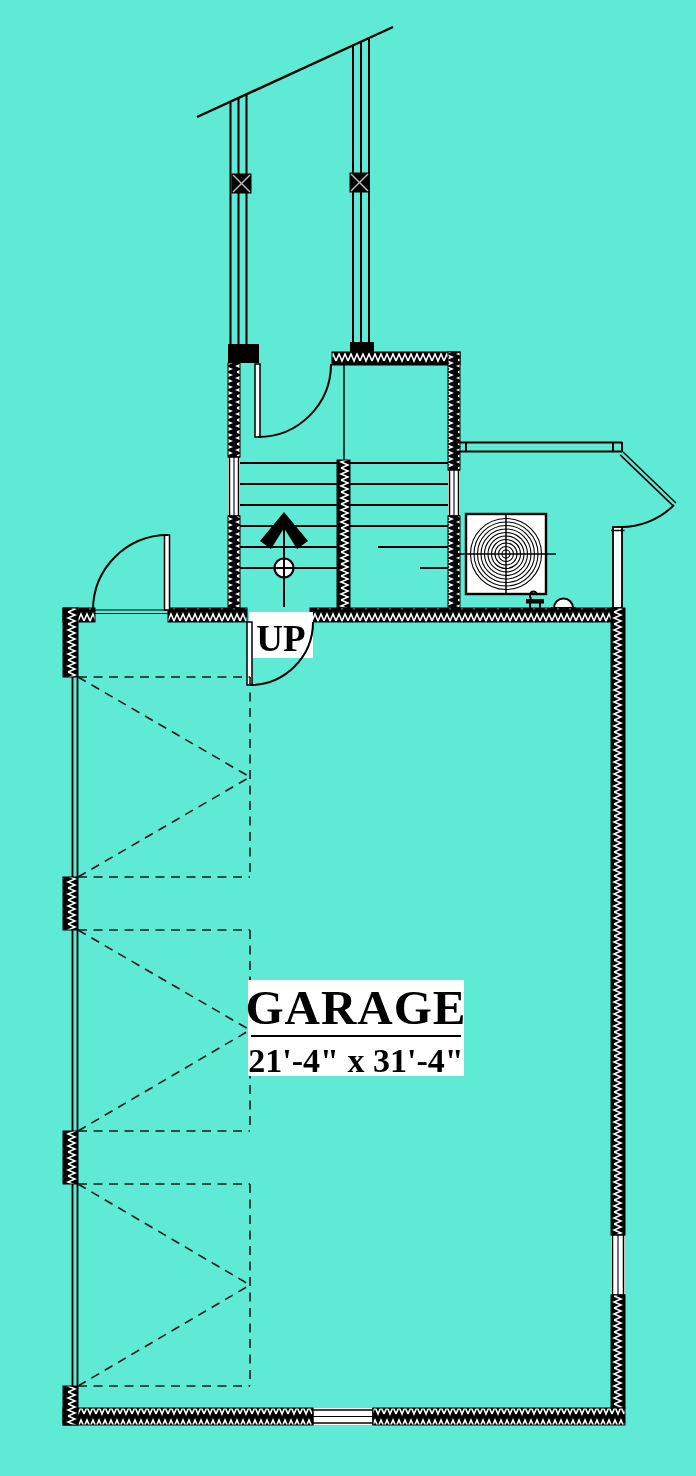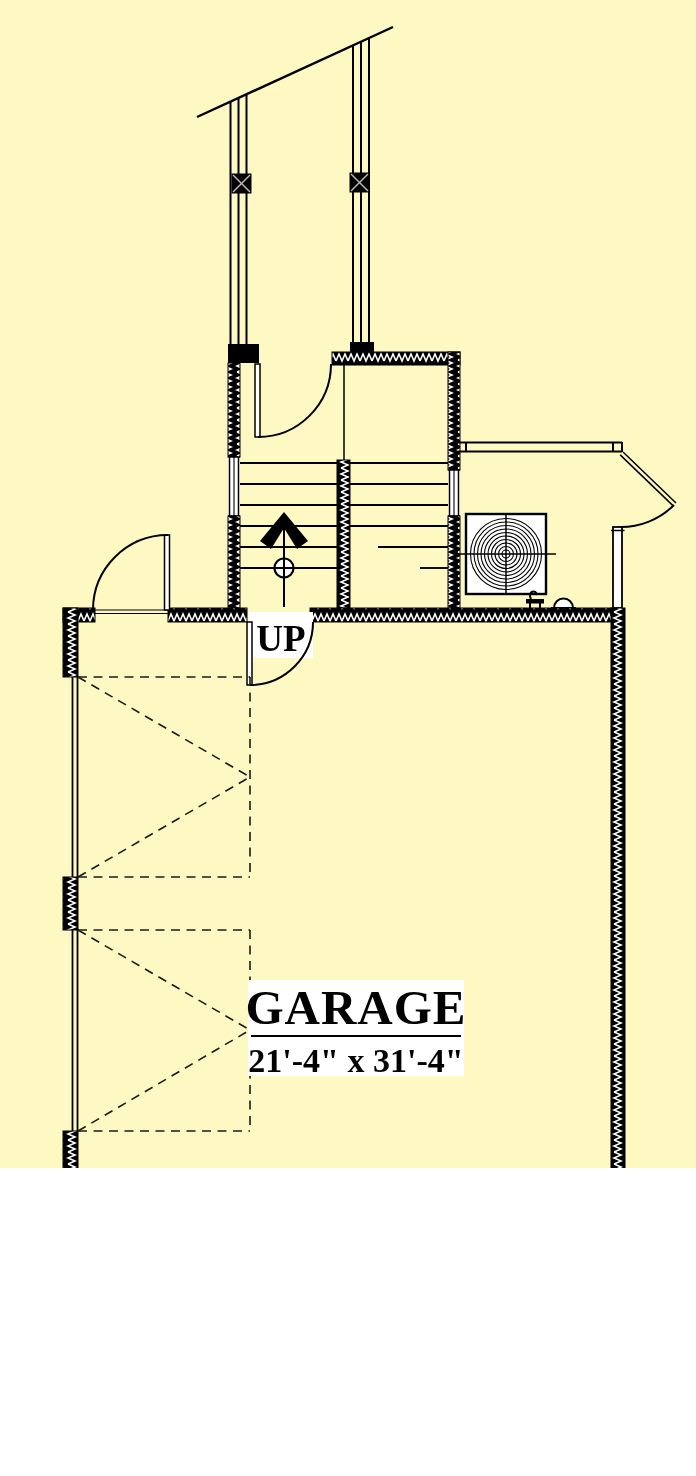--- a/index.html
+++ b/index.html
@@ -1,16 +1,16 @@
 <!DOCTYPE html>
 <html><head>
 <meta charset="utf-8">
 <style>
   html,body{margin:0;padding:0;background:#ffffff;}
-  .plan-wrap{width:696px;height:1168px;position:relative;background:#fef9c3;overflow:hidden;}
+  .plan-wrap{width:696px;height:1476px;position:relative;background:#5eead4;overflow:hidden;}
   svg{display:block;}
   .ln{stroke:#000;fill:none;}
   .thick{stroke-width:2.4;}
   .med{stroke-width:2;}
   .thin{stroke-width:1.5;}
   .hair{stroke-width:1.1;}
   .dash{stroke:#1a1a1a;stroke-width:1.6;stroke-dasharray:9 6.5;fill:none;}
   .wallstroke{stroke:#000;stroke-width:1;}
   .whitefill{fill:#fff;}
   text{font-family:"Liberation Serif","DejaVu Serif",serif;fill:#000;}

